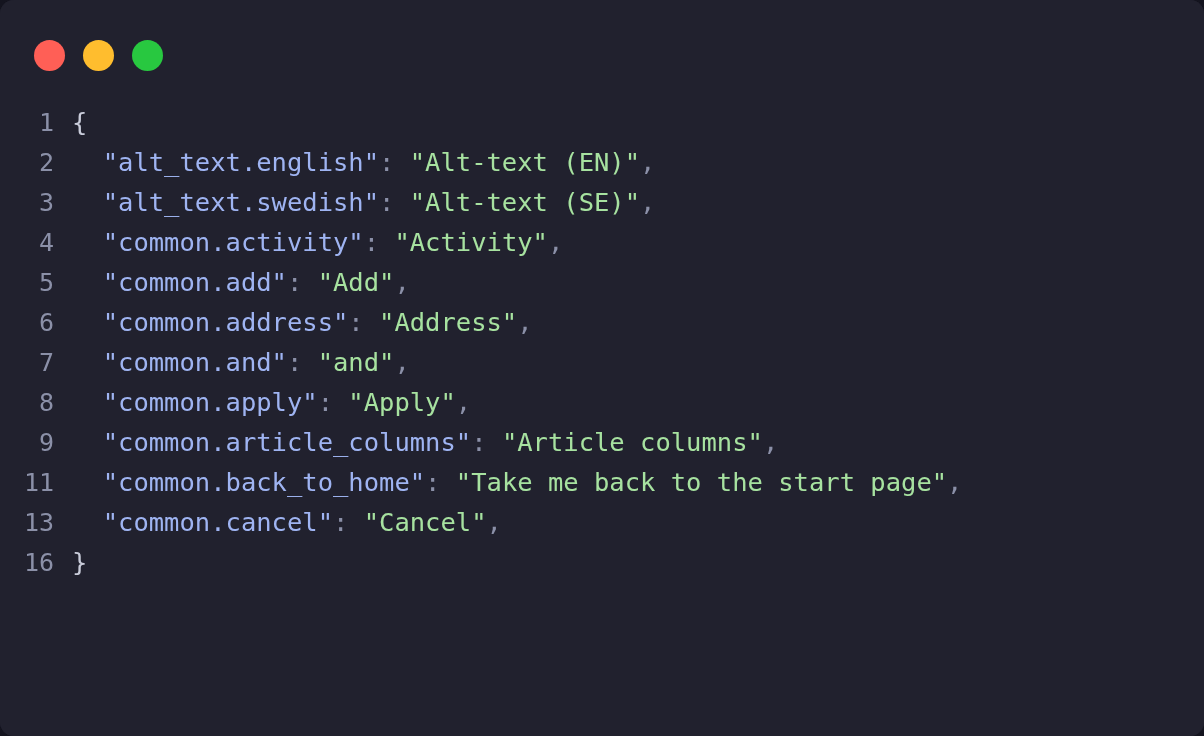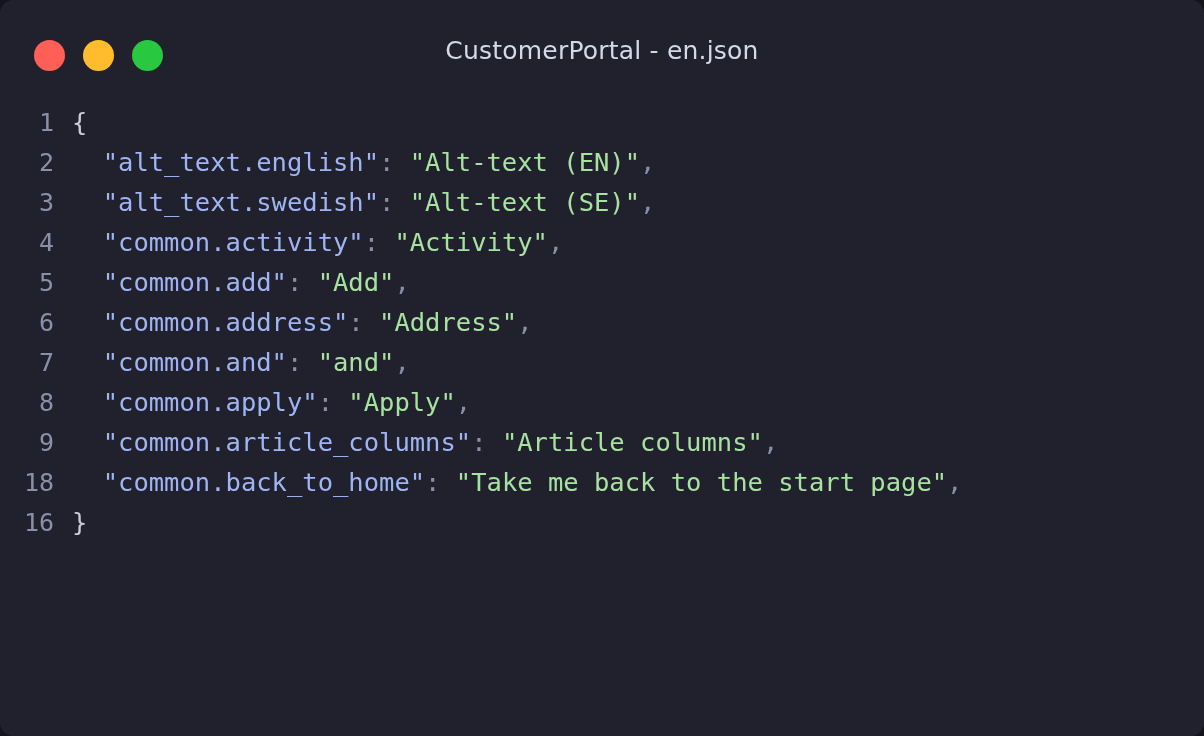--- a/index.html
+++ b/index.html
@@ -112,32 +112,32 @@
 <body>
 
 <div id="window">
 
   <div id="titlebar">
     <div id="traffic-lights">
       <span class="tl" style="background: rgb(255, 95, 86);"></span>
       <span class="tl" style="background: rgb(255, 189, 46);"></span>
       <span class="tl" style="background: rgb(40, 200, 64);"></span>
     </div>
-    <div id="window-title">CustomerPortal - en.json</div>
   </div>
 
   <div id="code-area">
     <div id="code-lines">
         <div class="code-line"><span class="ln">1</span><span class="code-text"><span class="tok-punct">{</span></span></div>
         <div class="code-line"><span class="ln">2</span><span class="code-text"><span class="tok-key">  "alt_text.english"</span><span class="tok-colon">:</span><span class="tok-string"> "Alt-text (EN)"</span><span class="tok-comma">,</span></span></div>
         <div class="code-line"><span class="ln">3</span><span class="code-text"><span class="tok-key">  "alt_text.swedish"</span><span class="tok-colon">:</span><span class="tok-string"> "Alt-text (SE)"</span><span class="tok-comma">,</span></span></div>
         <div class="code-line"><span class="ln">4</span><span class="code-text"><span class="tok-key">  "common.activity"</span><span class="tok-colon">:</span><span class="tok-string"> "Activity"</span><span class="tok-comma">,</span></span></div>
         <div class="code-line"><span class="ln">5</span><span class="code-text"><span class="tok-key">  "common.add"</span><span class="tok-colon">:</span><span class="tok-string"> "Add"</span><span class="tok-comma">,</span></span></div>
         <div class="code-line"><span class="ln">6</span><span class="code-text"><span class="tok-key">  "common.address"</span><span class="tok-colon">:</span><span class="tok-string"> "Address"</span><span class="tok-comma">,</span></span></div>
         <div class="code-line"><span class="ln">7</span><span class="code-text"><span class="tok-key">  "common.and"</span><span class="tok-colon">:</span><span class="tok-string"> "and"</span><span class="tok-comma">,</span></span></div>
         <div class="code-line"><span class="ln">8</span><span class="code-text"><span class="tok-key">  "common.apply"</span><span class="tok-colon">:</span><span class="tok-string"> "Apply"</span><span class="tok-comma">,</span></span></div>
         <div class="code-line"><span class="ln">9</span><span class="code-text"><span class="tok-key">  "common.article_columns"</span><span class="tok-colon">:</span><span class="tok-string"> "Article columns"</span><span class="tok-comma">,</span></span></div>
-        <div class="code-line"><span class="ln">18</span><span class="code-text"><span class="tok-key">  "common.back_to_home"</span><span class="tok-colon">:</span><span class="tok-string"> "Take me back to the start page"</span><span class="tok-comma">,</span></span></div>
+        <div class="code-line"><span class="ln">11</span><span class="code-text"><span class="tok-key">  "common.back_to_home"</span><span class="tok-colon">:</span><span class="tok-string"> "Take me back to the start page"</span><span class="tok-comma">,</span></span></div>
+        <div class="code-line"><span class="ln">13</span><span class="code-text"><span class="tok-key">  "common.cancel"</span><span class="tok-colon">:</span><span class="tok-string"> "Cancel"</span><span class="tok-comma">,</span></span></div>
         <div class="code-line"><span class="ln">16</span><span class="code-text"><span class="tok-punct">}</span></span></div>
       </div>
   </div>
 
 </div>
 
 </body></html>

